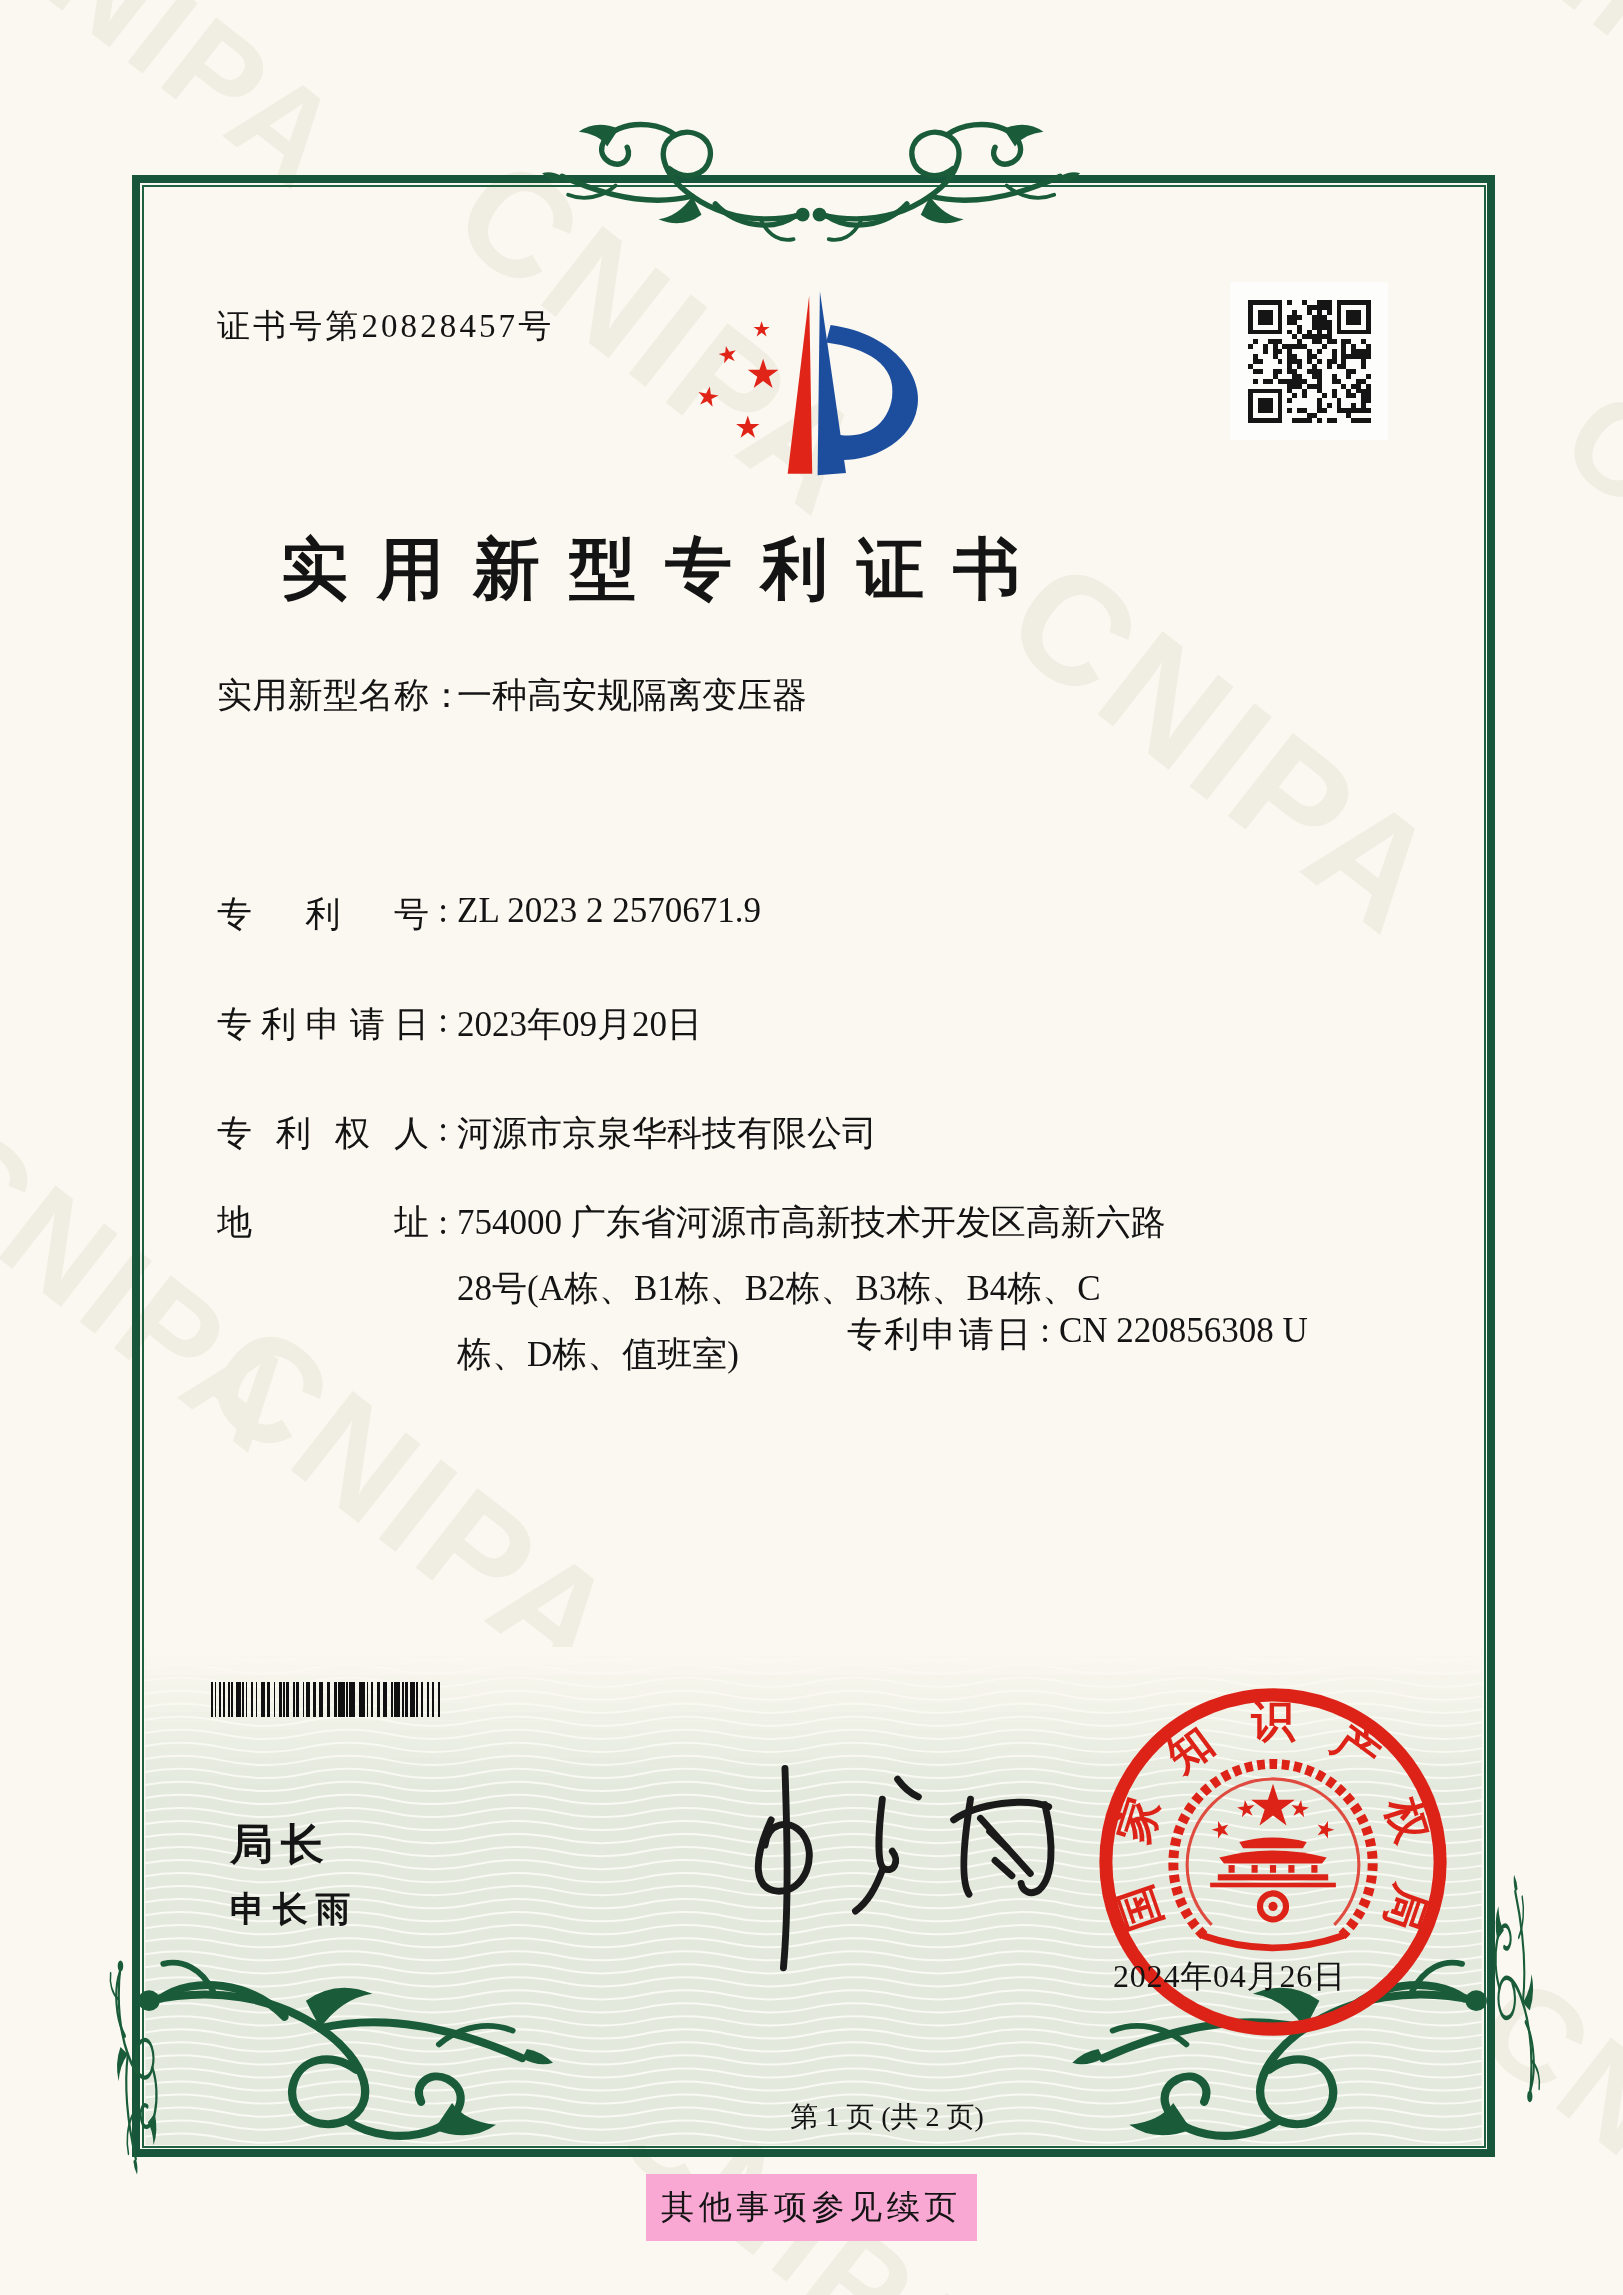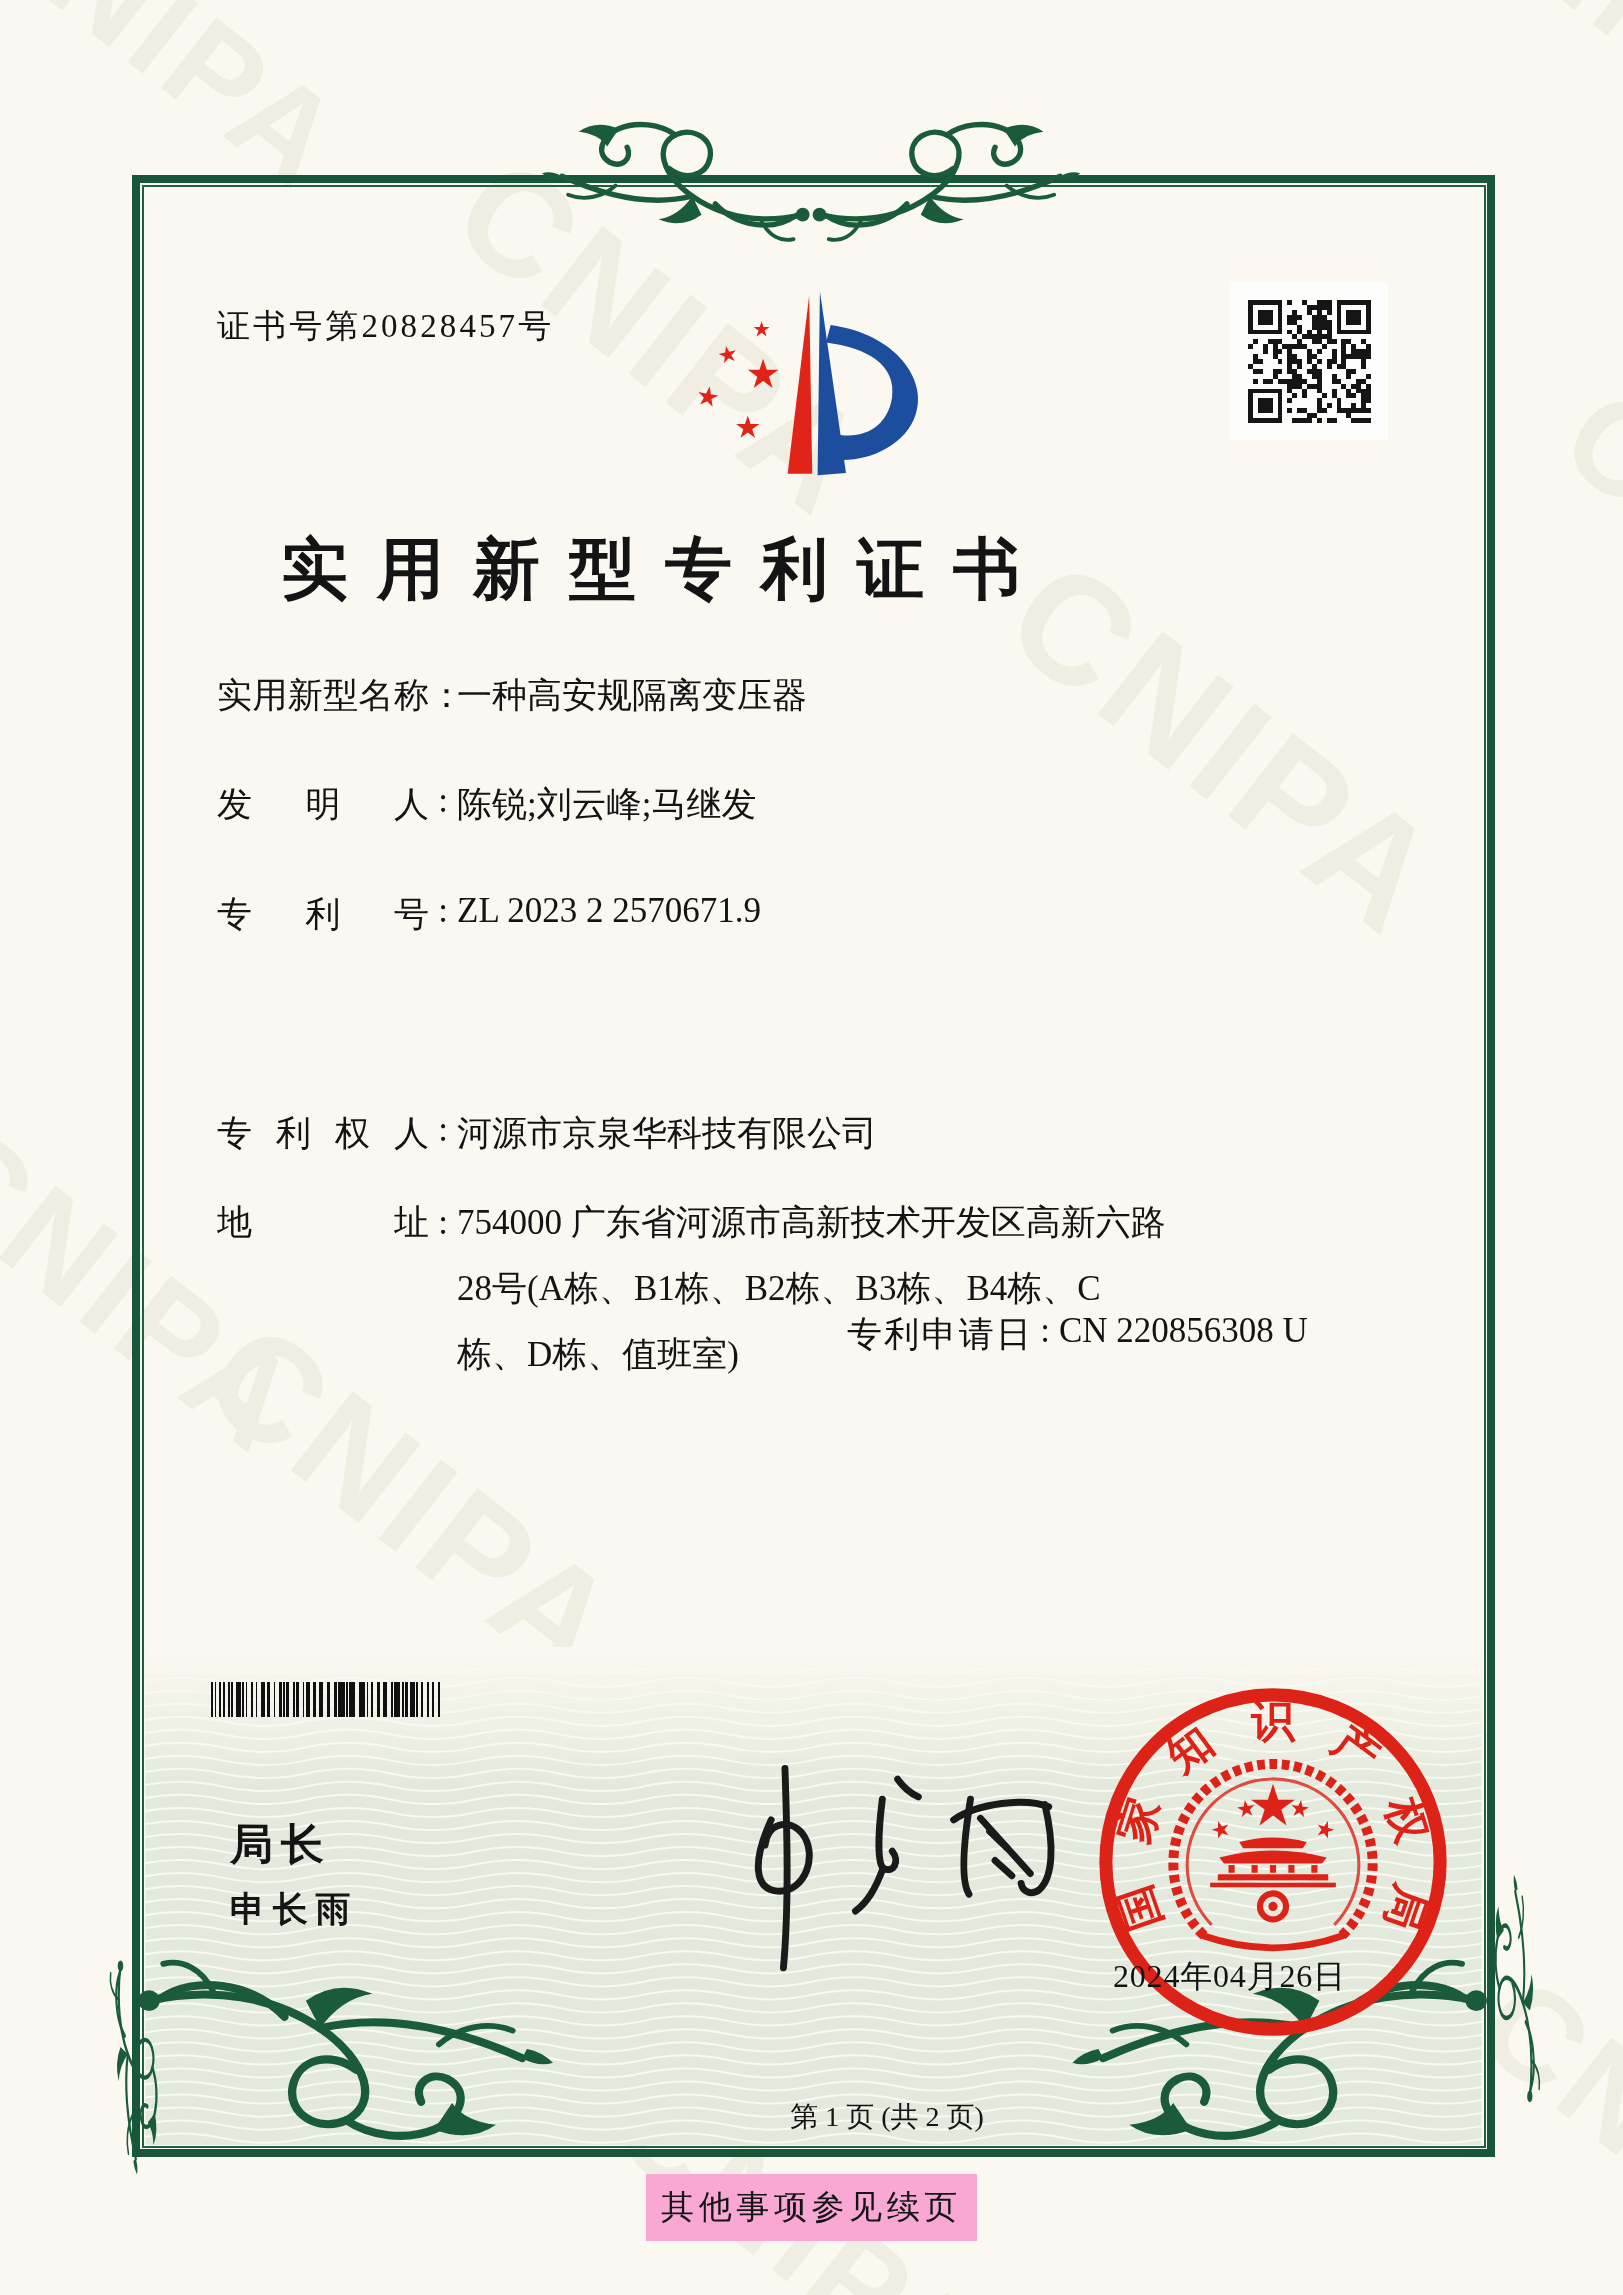--- a/index.html
+++ b/index.html
@@ -499,25 +499,25 @@
         <rect x="23" y="24" width="1" height="1"></rect>
         <rect x="24" y="24" width="1" height="1"></rect>
       </svg>
   </div>
 
   <div class="abs title">实用新型专利证书</div>
 
   <div class="abs frow" style="top:672px">
     <span class="flabel">实用新型名称</span><span class="fcolon">：</span><span class="fvalue">一种高安规隔离变压器</span>
   </div>
-  <div class="abs frow" style="top:781px">
-    <span class="flabel">发明人</span><span class="fcolon">:</span><span class="fvalue">陈锐;刘云峰;马继发</span>
-  </div>
   <div class="abs frow" style="top:891px">
     <span class="flabel">专利号</span><span class="fcolon">:</span><span class="fvalue">ZL 2023 2 2570671.9</span>
+  </div>
+  <div class="abs frow" style="top:1001px">
+    <span class="flabel">专利申请日</span><span class="fcolon">:</span><span class="fvalue">2023年09月20日</span>
   </div>
   <div class="abs frow" style="top:1110px">
     <span class="flabel">专利权人</span><span class="fcolon">:</span><span class="fvalue">河源市京泉华科技有限公司</span>
   </div>
   <div class="abs frow addr" style="top:1190px">
     <span class="flabel">地址</span><span class="fcolon">:</span><span class="fvalue">754000 广东省河源市高新技术开发区高新六路28号(A栋、B1栋、B2栋、B3栋、B4栋、C栋、D栋、值班室)</span>
   </div>
   <div class="abs grant2">
     <span class="flabel">专利申请日</span><span class="fcolon">:</span><span class="fvalue">CN 220856308 U</span>
   </div>

